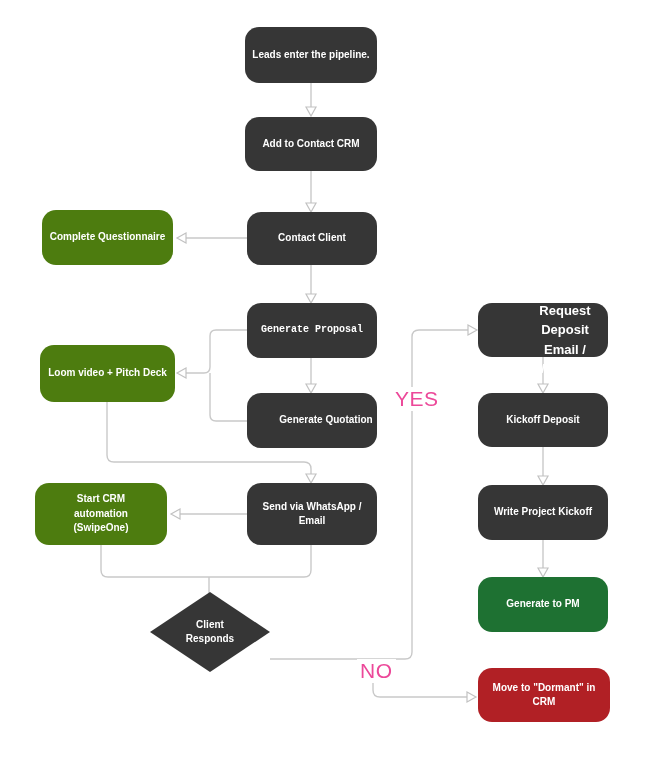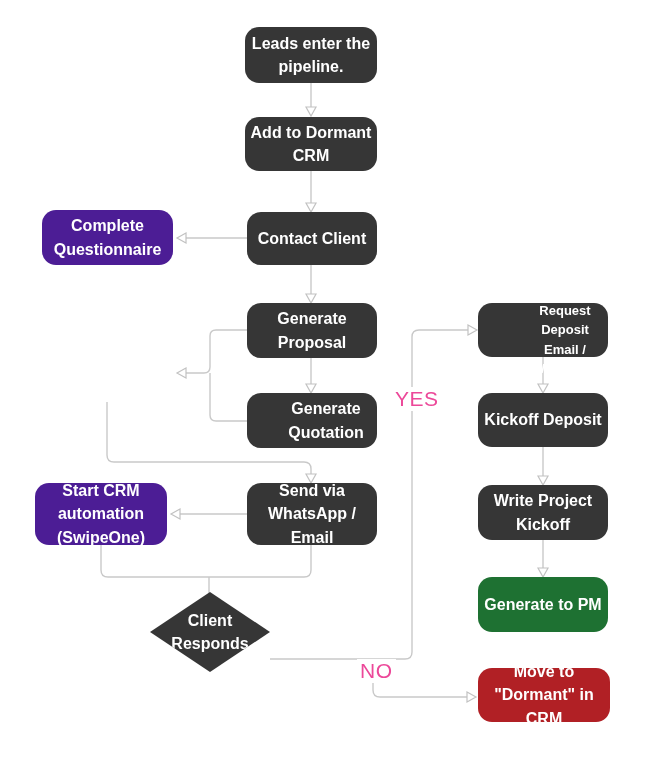--- a/index.html
+++ b/index.html
@@ -10,26 +10,26 @@
     font-family:"Liberation Sans", sans-serif;
     overflow:hidden;
   }
   #wires{position:absolute;left:0;top:0;z-index:1;}
   #wires path.wire{fill:none;stroke:#c9c9c9;stroke-width:1.4;}
   #wires path.arrowhead{fill:#ffffff;stroke:#c2c2c2;stroke-width:1.2;stroke-linejoin:miter;}
   .node{
     position:absolute;z-index:2;
     display:flex;align-items:center;justify-content:center;
     text-align:center;
-    color:#ffffff;font-weight:bold;font-size:16px;line-height:1.45;
+    color:#ffffff;font-weight:bold;font-size:10px;line-height:1.45;
     border-radius:14px;
     padding:4px;box-sizing:border-box;
   }
   .dark{background:#363636;}
-  .yellow{background:#4c1d95;}
+  .yellow{background:#4d7c0f;}
   .green{background:#1e7132;}
   .red{background:#b12025;}
   .diamond{
     clip-path:polygon(50% 0%, 100% 50%, 50% 100%, 0% 50%);
     border-radius:0;
     padding:0 25px;
   }
   .small-text{font-size:13px;line-height:1.5;padding-left:48px;}
   .edge-label{
     position:absolute;z-index:3;
@@ -83,35 +83,38 @@
     <path class="arrowhead" d="M538,476 L548,476 L543,485 Z"></path>
     <path class="wire" d="M543,540 V568"></path>
     <path class="arrowhead" d="M538,568 L548,568 L543,577 Z"></path>
   </svg>
 
   <div class="node dark" style="left:245px;top:27px;width:132px;height:56px;">
     <span>Leads enter the pipeline.</span>
   </div>
 
   <div class="node dark" style="left:245px;top:117px;width:132px;height:54px;">
-    <span>Add to Dormant CRM</span>
+    <span>Add to Contact CRM</span>
   </div>
 
   <div class="node dark" style="left:247px;top:212px;width:130px;height:53px;">
     <span>Contact Client</span>
   </div>
 
   <div class="node yellow" style="left:42px;top:210px;width:131px;height:55px;">
     <span>Complete Questionnaire</span>
   </div>
 
-  <div class="node dark" style="left:247px;top:303px;width:130px;height:55px;">
+  <div class="node dark" style="left:247px;top:303px;width:130px;height:55px;font-family:Liberation Mono, monospace;">
     <span>Generate Proposal</span>
   </div>
 
+  <div class="node yellow" style="left:40px;top:345px;width:135px;height:57px;">
+    <span>Loom video + Pitch Deck</span>
+  </div>
 
   <div class="node dark" style="left:247px;top:393px;width:130px;height:55px;padding-left:32px;">
     <span>Generate Quotation</span>
   </div>
 
   <div class="node yellow" style="left:35px;top:483px;width:132px;height:62px;padding:0 16px;">
     <span>Start CRM automation (SwipeOne)</span>
   </div>
 
   <div class="node dark" style="left:247px;top:483px;width:130px;height:62px;">

